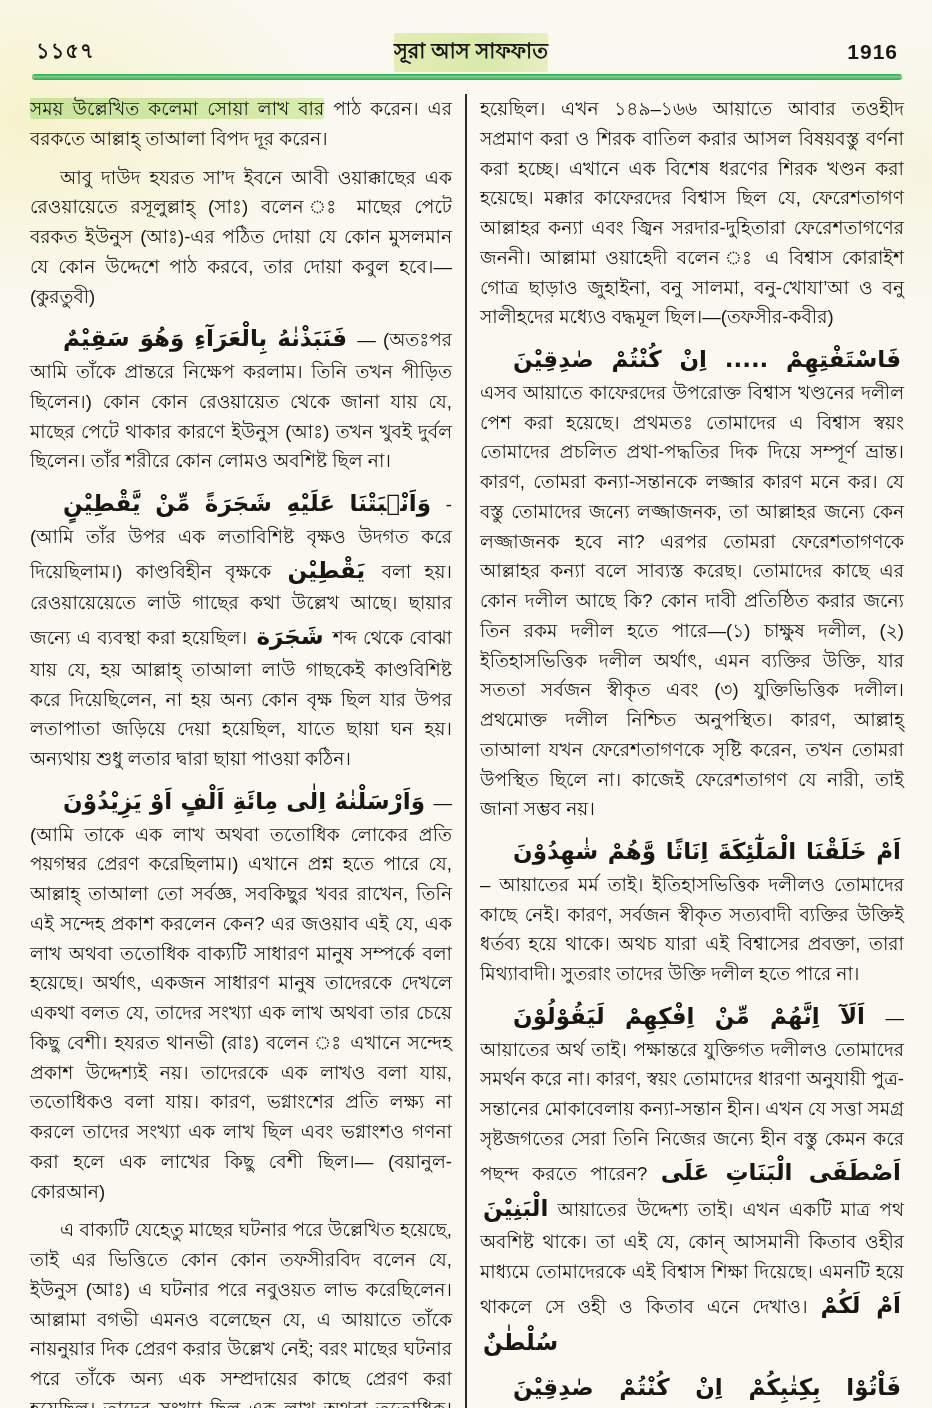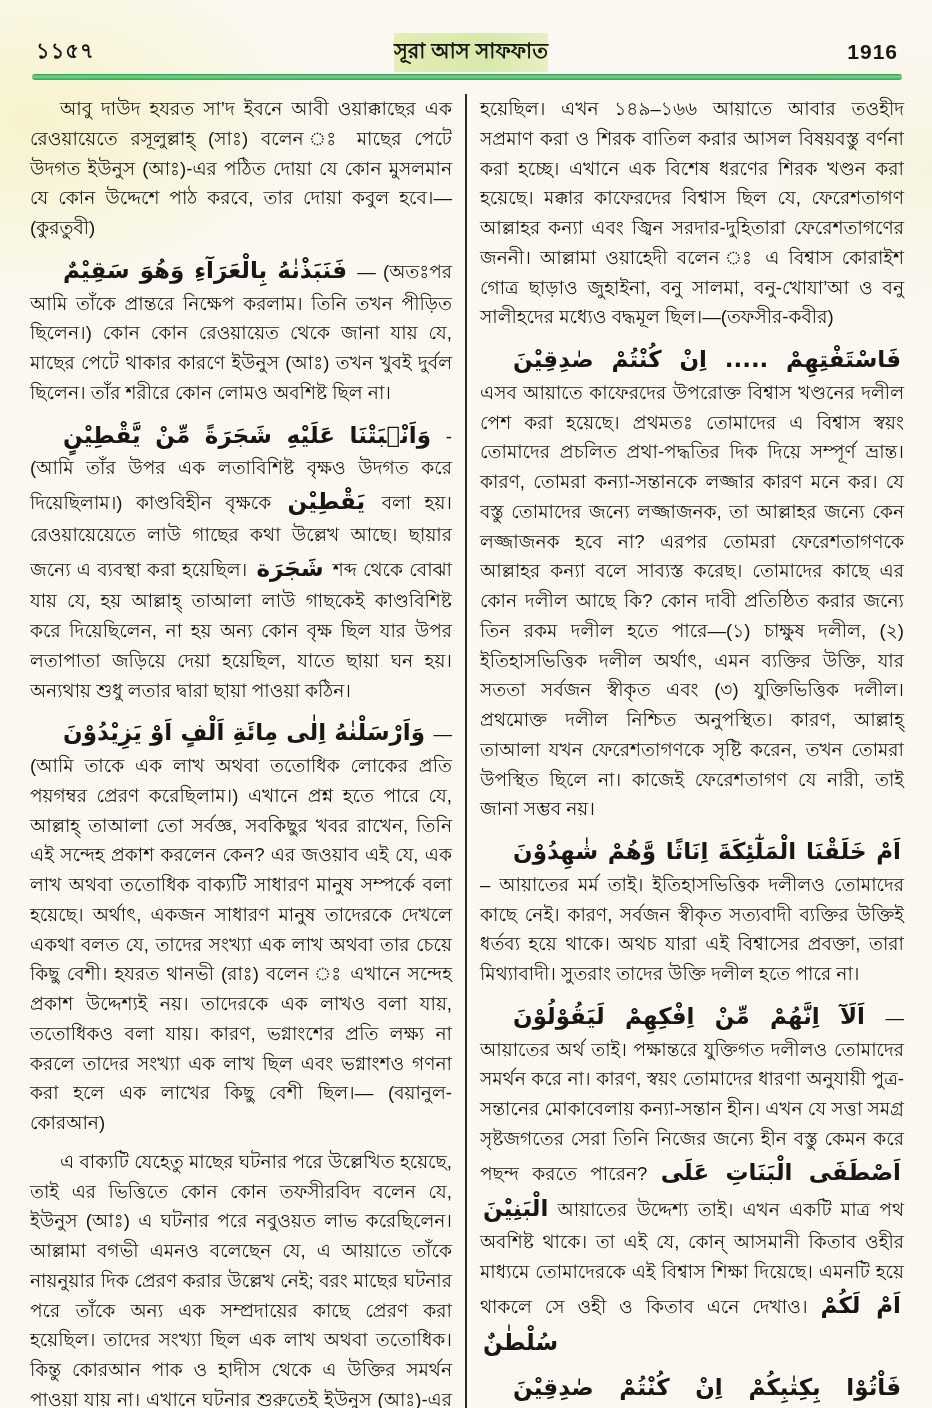--- a/index.html
+++ b/index.html
@@ -58,21 +58,22 @@
     <span class="title-wrap">
       <span class="title">সূরা আস সাফফাত</span>
     </span>
     <span class="pageno">1916</span>
   </div>
 
   <div class="rule"></div>
 
   <div class="columns">
     <div class="col col-left">
-        <p class="para indent"><span class="seg-bn">আবু দাউদ হযরত সা’দ ইবনে আবী ওয়াক্কাছের এক রেওয়ায়েতে রসূলুল্লাহ্ (সাঃ) বলেন ঃ মাছের পেটে উদগত ইউনুস (আঃ)-এর পঠিত দোয়া যে কোন মুসলমান যে কোন উদ্দেশে পাঠ করবে, তার দোয়া কবুল হবে।—(কুরতুবী)</span></p>
+        <p class="para"><span class="seg-hl">সময় উল্লেখিত কলেমা সোয়া লাখ বার</span><span class="seg-bn"> পাঠ করেন। এর বরকতে আল্লাহ্ তাআলা বিপদ দূর করেন।</span></p>
+        <p class="para indent"><span class="seg-bn">আবু দাউদ হযরত সা’দ ইবনে আবী ওয়াক্কাছের এক রেওয়ায়েতে রসূলুল্লাহ্ (সাঃ) বলেন ঃ মাছের পেটে বরকত ইউনুস (আঃ)-এর পঠিত দোয়া যে কোন মুসলমান যে কোন উদ্দেশে পাঠ করবে, তার দোয়া কবুল হবে।—(কুরতুবী)</span></p>
         <p class="para indent"><span class="seg-ar" dir="rtl">فَنَبَذْنٰهُ بِالْعَرَآءِ وَهُوَ سَقِيْمٌ</span><span class="seg-bn"> — (অতঃপর আমি তাঁকে প্রান্তরে নিক্ষেপ করলাম। তিনি তখন পীড়িত ছিলেন।) কোন কোন রেওয়ায়েত থেকে জানা যায় যে, মাছের পেটে থাকার কারণে ইউনুস (আঃ) তখন খুবই দুর্বল ছিলেন। তাঁর শরীরে কোন লোমও অবশিষ্ট ছিল না।</span></p>
         <p class="para indent"><span class="seg-ar" dir="rtl">وَاَنْۢبَتْنَا عَلَيْهِ شَجَرَةً مِّنْ يَّقْطِيْنٍ</span><span class="seg-bn"> -(আমি তাঁর উপর এক লতাবিশিষ্ট বৃক্ষও উদগত করে দিয়েছিলাম।) কাণ্ডবিহীন বৃক্ষকে </span><span class="seg-ar" dir="rtl">يَقْطِيْن</span><span class="seg-bn"> বলা হয়। রেওয়ায়েয়েতে লাউ গাছের কথা উল্লেখ আছে। ছায়ার জন্যে এ ব্যবস্থা করা হয়েছিল। </span><span class="seg-ar" dir="rtl">شَجَرَة</span><span class="seg-bn"> শব্দ থেকে বোঝা যায় যে, হয় আল্লাহ্ তাআলা লাউ গাছকেই কাণ্ডবিশিষ্ট করে দিয়েছিলেন, না হয় অন্য কোন বৃক্ষ ছিল যার উপর লতাপাতা জড়িয়ে দেয়া হয়েছিল, যাতে ছায়া ঘন হয়। অন্যথায় শুধু লতার দ্বারা ছায়া পাওয়া কঠিন।</span></p>
         <p class="para indent"><span class="seg-ar" dir="rtl">وَاَرْسَلْنٰهُ اِلٰى مِائَةِ اَلْفٍ اَوْ يَزِيْدُوْنَ</span><span class="seg-bn"> — (আমি তাকে এক লাখ অথবা ততোধিক লোকের প্রতি পয়গম্বর প্রেরণ করেছিলাম।) এখানে প্রশ্ন হতে পারে যে, আল্লাহ্ তাআলা তো সর্বজ্ঞ, সবকিছুর খবর রাখেন, তিনি এই সন্দেহ প্রকাশ করলেন কেন? এর জওয়াব এই যে, এক লাখ অথবা ততোধিক বাক্যটি সাধারণ মানুষ সম্পর্কে বলা হয়েছে। অর্থাৎ, একজন সাধারণ মানুষ তাদেরকে দেখলে একথা বলত যে, তাদের সংখ্যা এক লাখ অথবা তার চেয়ে কিছু বেশী। হযরত থানভী (রাঃ) বলেন ঃ এখানে সন্দেহ প্রকাশ উদ্দেশ্যই নয়। তাদেরকে এক লাখও বলা যায়, ততোধিকও বলা যায়। কারণ, ভগ্নাংশের প্রতি লক্ষ্য না করলে তাদের সংখ্যা এক লাখ ছিল এবং ভগ্নাংশও গণনা করা হলে এক লাখের কিছু বেশী ছিল।— (বয়ানুল-কোরআন)</span></p>
         <p class="para indent"><span class="seg-bn">এ বাক্যটি যেহেতু মাছের ঘটনার পরে উল্লেখিত হয়েছে, তাই এর ভিত্তিতে কোন কোন তফসীরবিদ বলেন যে, ইউনুস (আঃ) এ ঘটনার পরে নবুওয়ত লাভ করেছিলেন। আল্লামা বগভী এমনও বলেছেন যে, এ আয়াতে তাঁকে নায়নুয়ার দিক প্রেরণ করার উল্লেখ নেই; বরং মাছের ঘটনার পরে তাঁকে অন্য এক সম্প্রদায়ের কাছে প্রেরণ করা হয়েছিল। তাদের সংখ্যা ছিল এক লাখ অথবা ততোধিক। কিন্তু কোরআন পাক ও হাদীস থেকে এ উক্তির সমর্থন পাওয়া যায় না। এখানে ঘটনার শুরুতেই ইউনুস (আঃ)-এর রেসালত উল্লেখ করা হয়েছে। এতে বোঝা যায় যে, মাছের ঘটনা রসূল হওয়ার পরে সংঘটিত হয়েছে। অতঃপর এখানে বাক্যটির পুনরাবৃত্তি করার কারণ এই যে, সুস্থ হওয়ার পর তাঁকে পুনরায় সেখানেই প্রেরণ করা হয়েছিল। এতে ব্যক্ত করা হয়েছে যে, তারা অল্পসংখ্যক লোক ছিল না, বরং তাদের সংখ্যা ছিল লাখেরও উপরে।</span></p>
       </div>
     <div class="col col-right">
         <p class="para"><span class="seg-bn">হয়েছিল। এখন ১৪৯–১৬৬ আয়াতে আবার তওহীদ সপ্রমাণ করা ও শিরক বাতিল করার আসল বিষয়বস্তু বর্ণনা করা হচ্ছে। এখানে এক বিশেষ ধরণের শিরক খণ্ডন করা হয়েছে। মক্কার কাফেরদের বিশ্বাস ছিল যে, ফেরেশতাগণ আল্লাহর কন্যা এবং জ্বিন সরদার-দুহিতারা ফেরেশতাগণের জননী। আল্লামা ওয়াহেদী বলেন ঃ এ বিশ্বাস কোরাইশ গোত্র ছাড়াও জুহাইনা, বনু সালমা, বনু-খোযা’আ ও বনু সালীহদের মধ্যেও বদ্ধমূল ছিল।—(তফসীর-কবীর)</span></p>
         <p class="para indent"><span class="seg-ar" dir="rtl">فَاسْتَفْتِهِمْ ..... اِنْ كُنْتُمْ صٰدِقِيْنَ</span><span class="seg-bn"> এসব আয়াতে কাফেরদের উপরোক্ত বিশ্বাস খণ্ডনের দলীল পেশ করা হয়েছে। প্রথমতঃ তোমাদের এ বিশ্বাস স্বয়ং তোমাদের প্রচলিত প্রথা-পদ্ধতির দিক দিয়ে সম্পূর্ণ ভ্রান্ত। কারণ, তোমরা কন্যা-সন্তানকে লজ্জার কারণ মনে কর। যে বস্তু তোমাদের জন্যে লজ্জাজনক, তা আল্লাহর জন্যে কেন লজ্জাজনক হবে না? এরপর তোমরা ফেরেশতাগণকে আল্লাহর কন্যা বলে সাব্যস্ত করেছ। তোমাদের কাছে এর কোন দলীল আছে কি? কোন দাবী প্রতিষ্ঠিত করার জন্যে তিন রকম দলীল হতে পারে—(১) চাক্ষুষ দলীল, (২) ইতিহাসভিত্তিক দলীল অর্থাৎ, এমন ব্যক্তির উক্তি, যার সততা সর্বজন স্বীকৃত এবং (৩) যুক্তিভিত্তিক দলীল। প্রথমোক্ত দলীল নিশ্চিত অনুপস্থিত। কারণ, আল্লাহ্ তাআলা যখন ফেরেশতাগণকে সৃষ্টি করেন, তখন তোমরা উপস্থিত ছিলে না। কাজেই ফেরেশতাগণ যে নারী, তাই জানা সম্ভব নয়।</span></p>
         <p class="para indent"><span class="seg-ar" dir="rtl">اَمْ خَلَقْنَا الْمَلٰٓئِكَةَ اِنَاثًا وَّهُمْ شٰهِدُوْنَ</span><span class="seg-bn"> – আয়াতের মর্ম তাই। ইতিহাসভিত্তিক দলীলও তোমাদের কাছে নেই। কারণ, সর্বজন স্বীকৃত সত্যবাদী ব্যক্তির উক্তিই ধর্তব্য হয়ে থাকে। অথচ যারা এই বিশ্বাসের প্রবক্তা, তারা মিথ্যাবাদী। সুতরাং তাদের উক্তি দলীল হতে পারে না।</span></p>
         <p class="para indent"><span class="seg-ar" dir="rtl">اَلَآ اِنَّهُمْ مِّنْ اِفْكِهِمْ لَيَقُوْلُوْنَ</span><span class="seg-bn"> — আয়াতের অর্থ তাই। পক্ষান্তরে যুক্তিগত দলীলও তোমাদের সমর্থন করে না। কারণ, স্বয়ং তোমাদের ধারণা অনুযায়ী পুত্র-সন্তানের মোকাবেলায় কন্যা-সন্তান হীন। এখন যে সত্তা সমগ্র সৃষ্টজগতের সেরা তিনি নিজের জন্যে হীন বস্তু কেমন করে পছন্দ করতে পারেন? </span><span class="seg-ar" dir="rtl">اَصْطَفَى الْبَنَاتِ عَلَى الْبَنِيْنَ</span><span class="seg-bn"> আয়াতের উদ্দেশ্য তাই। এখন একটি মাত্র পথ অবশিষ্ট থাকে। তা এই যে, কোন্ আসমানী কিতাব ওহীর মাধ্যমে তোমাদেরকে এই বিশ্বাস শিক্ষা দিয়েছে। এমনটি হয়ে থাকলে সে ওহী ও কিতাব এনে দেখাও। </span><span class="seg-ar" dir="rtl">اَمْ لَكُمْ سُلْطٰنٌ</span></p>

